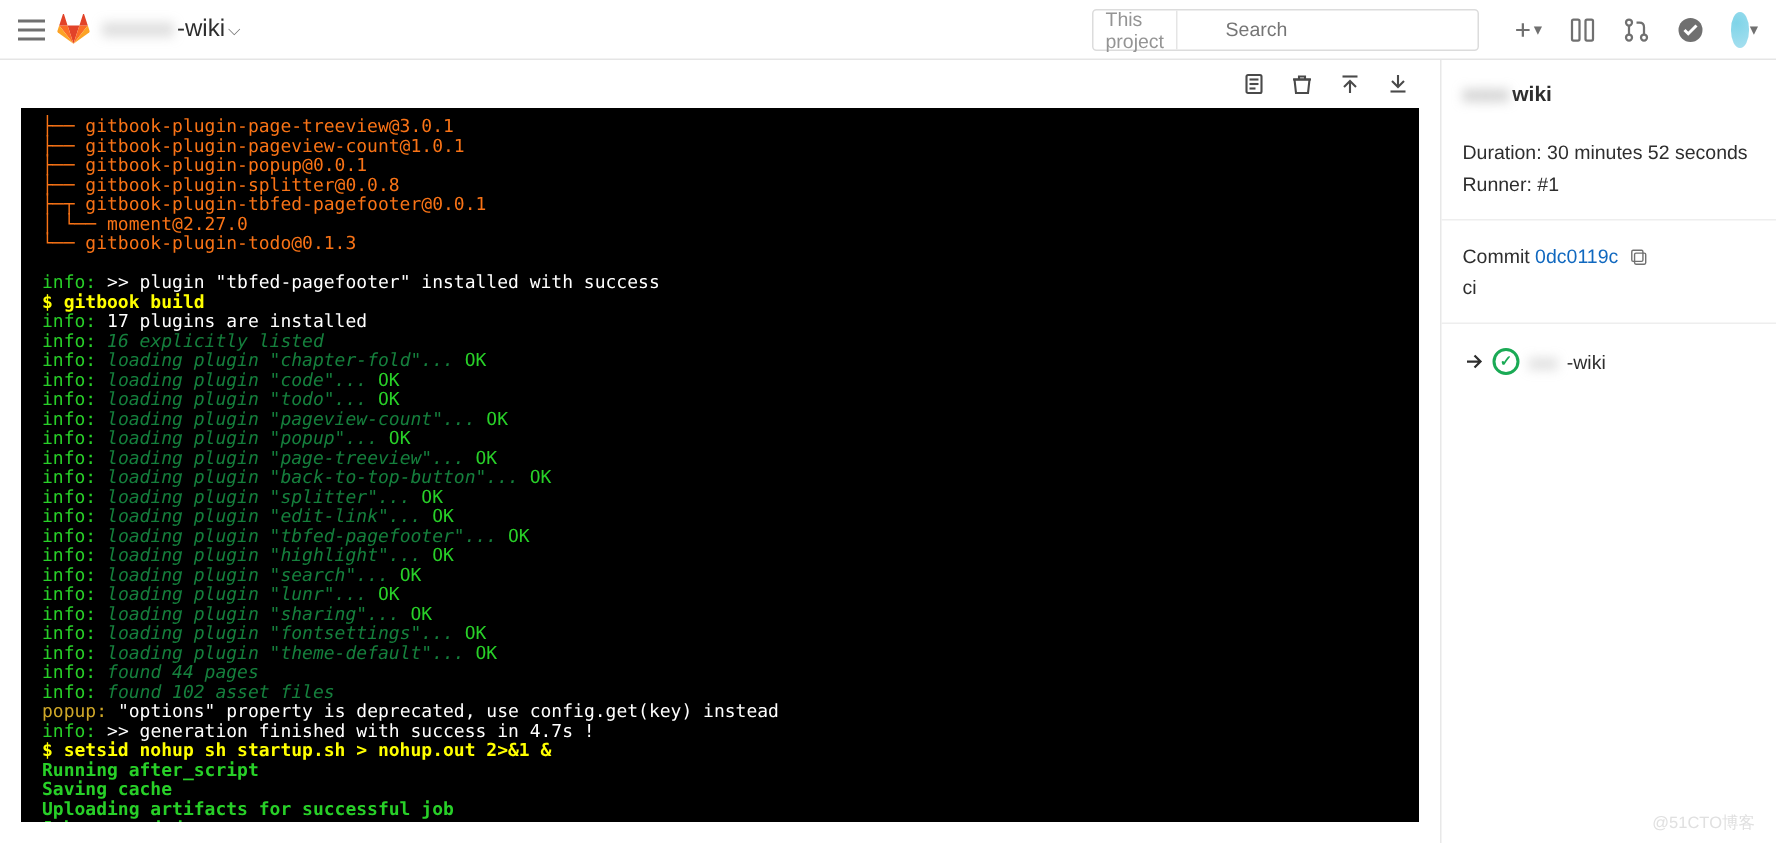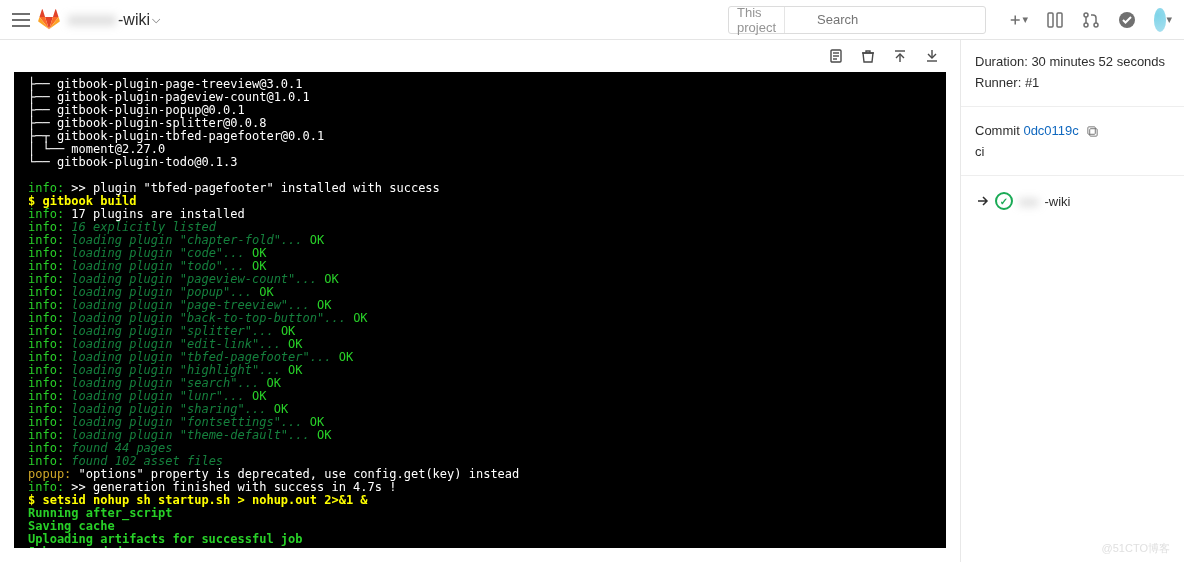--- a/index.html
+++ b/index.html
@@ -22,21 +22,21 @@
 .main { display: flex; height: calc(562px - 40px); }
 .log-pane { flex: 1; display: flex; flex-direction: column; }
 .log-toolbar { height: 32px; display: flex; justify-content: flex-end; align-items: center; gap: 16px; padding-right: 20px; }
 .log-toolbar .tb { width: 16px; height: 16px; stroke: #4a4a4a; fill: none; stroke-width: 1.4; cursor: pointer; }
 .terminal { flex: 1; background: #000; color: #c8c8c8; font-family: "Menlo", "Consolas", monospace; font-size: 12px; line-height: 13px; padding: 6px 14px 10px 14px; margin: 0 14px 14px 14px; overflow: hidden; white-space: pre; }
 .terminal .info { color: #28d028; }
 .terminal .ok { color: #28d028; }
 .terminal .warn { color: #d0a828; }
 .terminal .msg { color: #ffffff; }
 .terminal .bold { color: #28d028; font-weight: bold; }
-.terminal .tree { color: #ffffff; }
+.terminal .tree { color: #f97316; }
 .terminal .cmdline { color: #15803d; font-style: italic; }
 .terminal .dollar { color: #ffff00; font-weight: bold; }
 .side { width: 224px; border-left: 1px solid #e8e8e8; padding: 14px 14px; font-size: 13px; color: #2e2e2e; }
 .side-title { font-weight: 600; font-size: 14px; margin-bottom: 24px; display: flex; align-items: center; gap: 2px; }
 .side-row { margin-bottom: 6px; color: #2e2e2e; font-size: 13px; }
 .side-row .lbl { color: #2e2e2e; }
 .side-hr { border-top: 1px solid #eee; margin: 16px -14px; }
 .commit-link { color: #1068bf; text-decoration: none; }
 .copy-ic { width: 13px; height: 13px; stroke: #707070; fill: none; margin-left: 4px; vertical-align: middle; }
 .pipeline-row { display: flex; align-items: center; gap: 6px; margin-top: 4px; }
@@ -171,20 +171,24 @@
 <span class="warn">popup:</span> <span class="msg">"options" property is deprecated, use config.get(key) instead</span>
 <span class="info">info:</span> <span class="msg">&gt;&gt; generation finished with success in 4.7s !</span>
 <span class="dollar">$ setsid nohup sh startup.sh &gt; nohup.out 2&gt;&amp;1 &amp;</span>
 <span class="bold">Running after_script</span>
 <span class="bold">Saving cache</span>
 <span class="bold">Uploading artifacts for successful job</span>
 <span class="bold">Job succeeded</span></div>
   </div>
 
   <div class="side">
+    <div class="side-title">
+        <span class="blur">xxxx</span>
+        <span>wiki</span>
+      </div>
     <div class="side-row"><span class="lbl">Duration:</span> <span>30 minutes 52 seconds</span></div>
     <div class="side-row"><span class="lbl">Runner:</span> <span>#1</span></div>
     <div class="side-hr"></div>
     <div class="side-row">
       <span>Commit</span>
       <a href="#" class="commit-link">0dc0119c</a>
       <svg class="copy-ic" viewBox="0 0 14 14">
           <rect x="4" y="4" width="8" height="8" rx="1"></rect>
           <rect x="2" y="2" width="8" height="8" rx="1"></rect>
         </svg>

